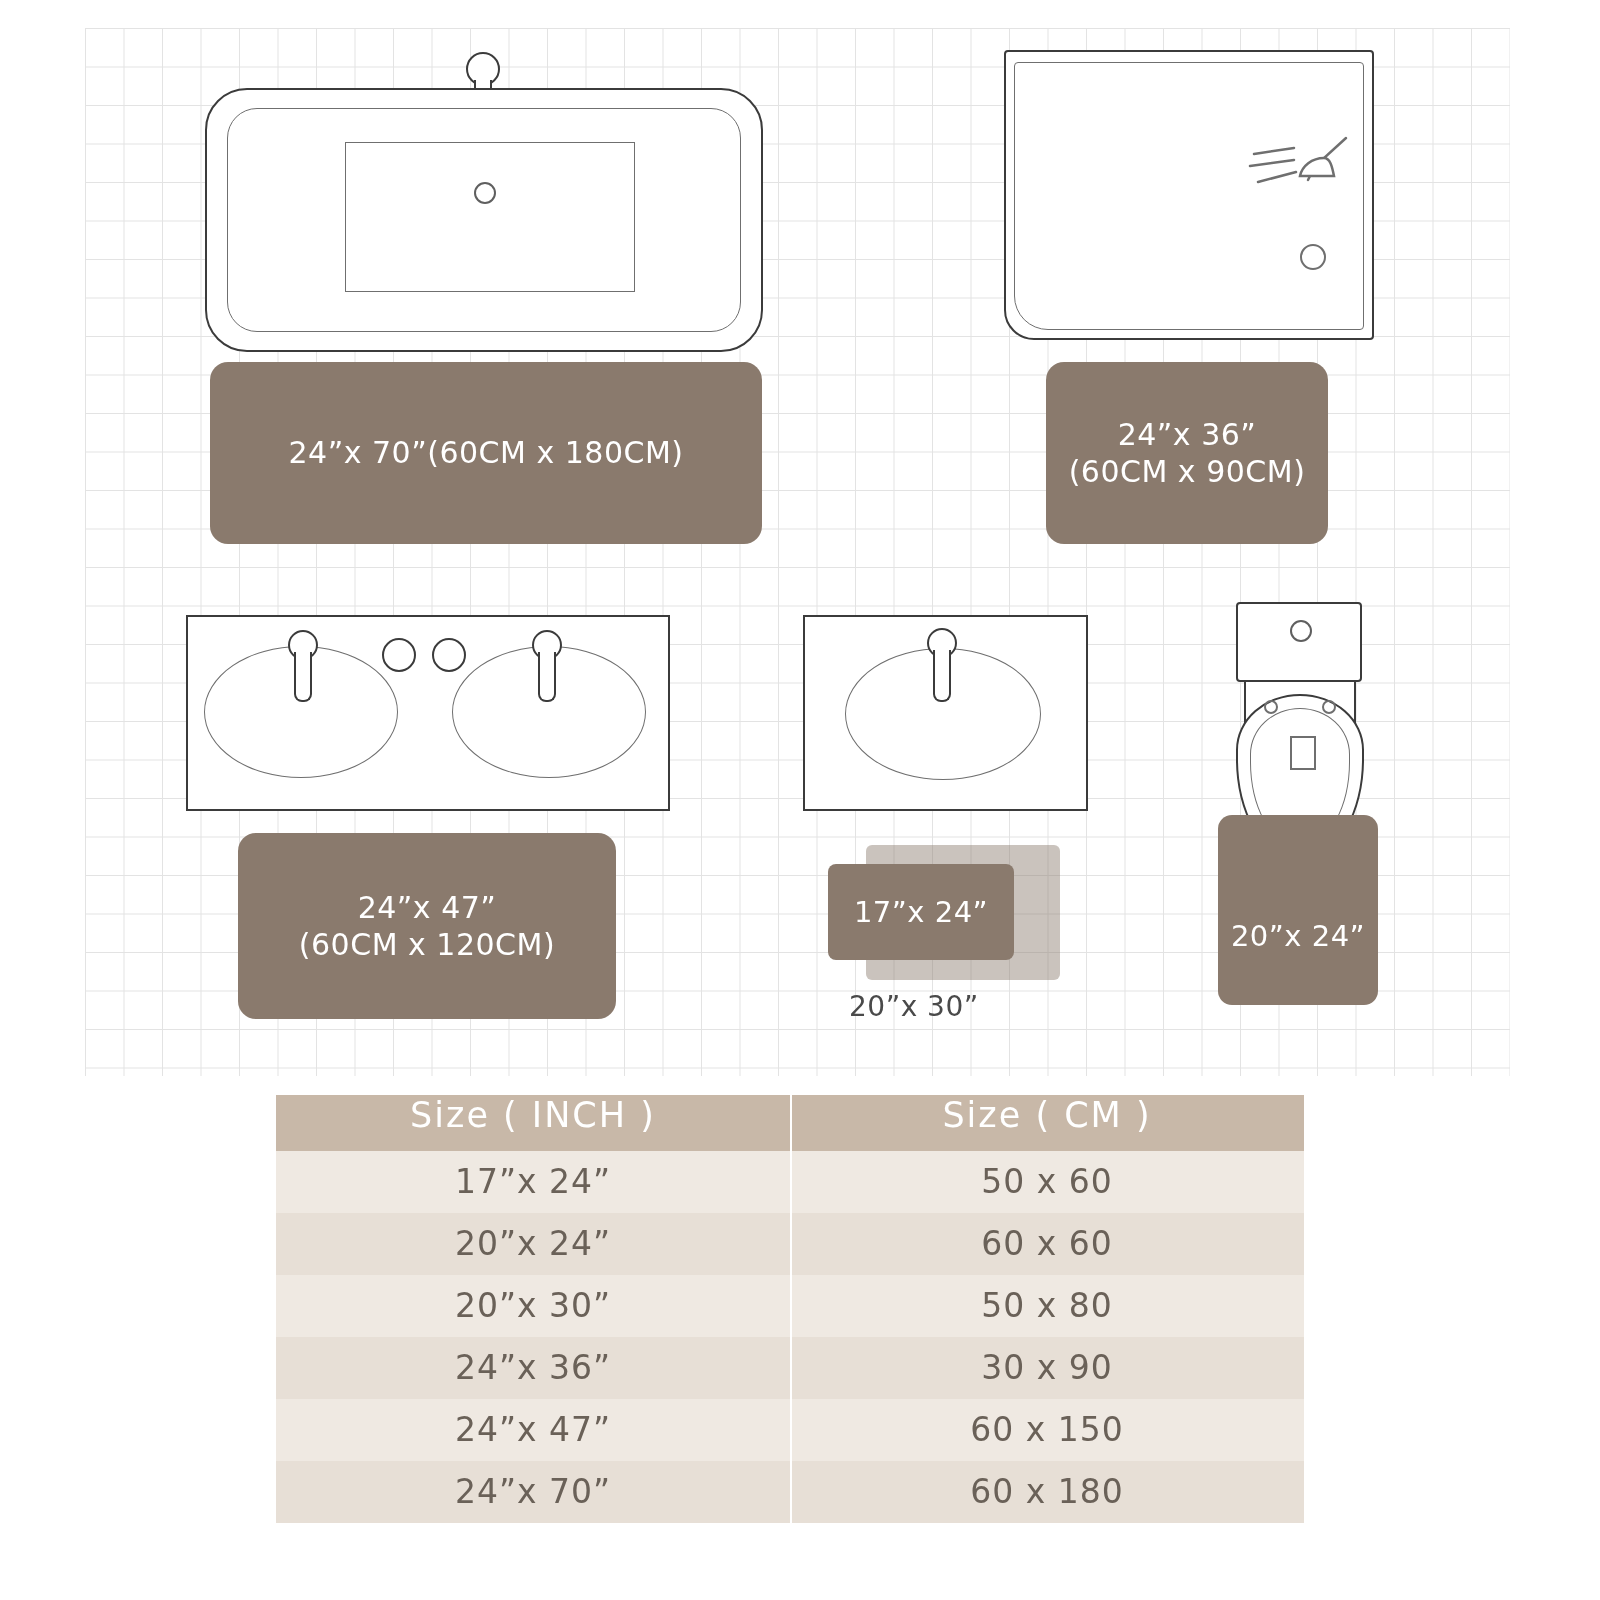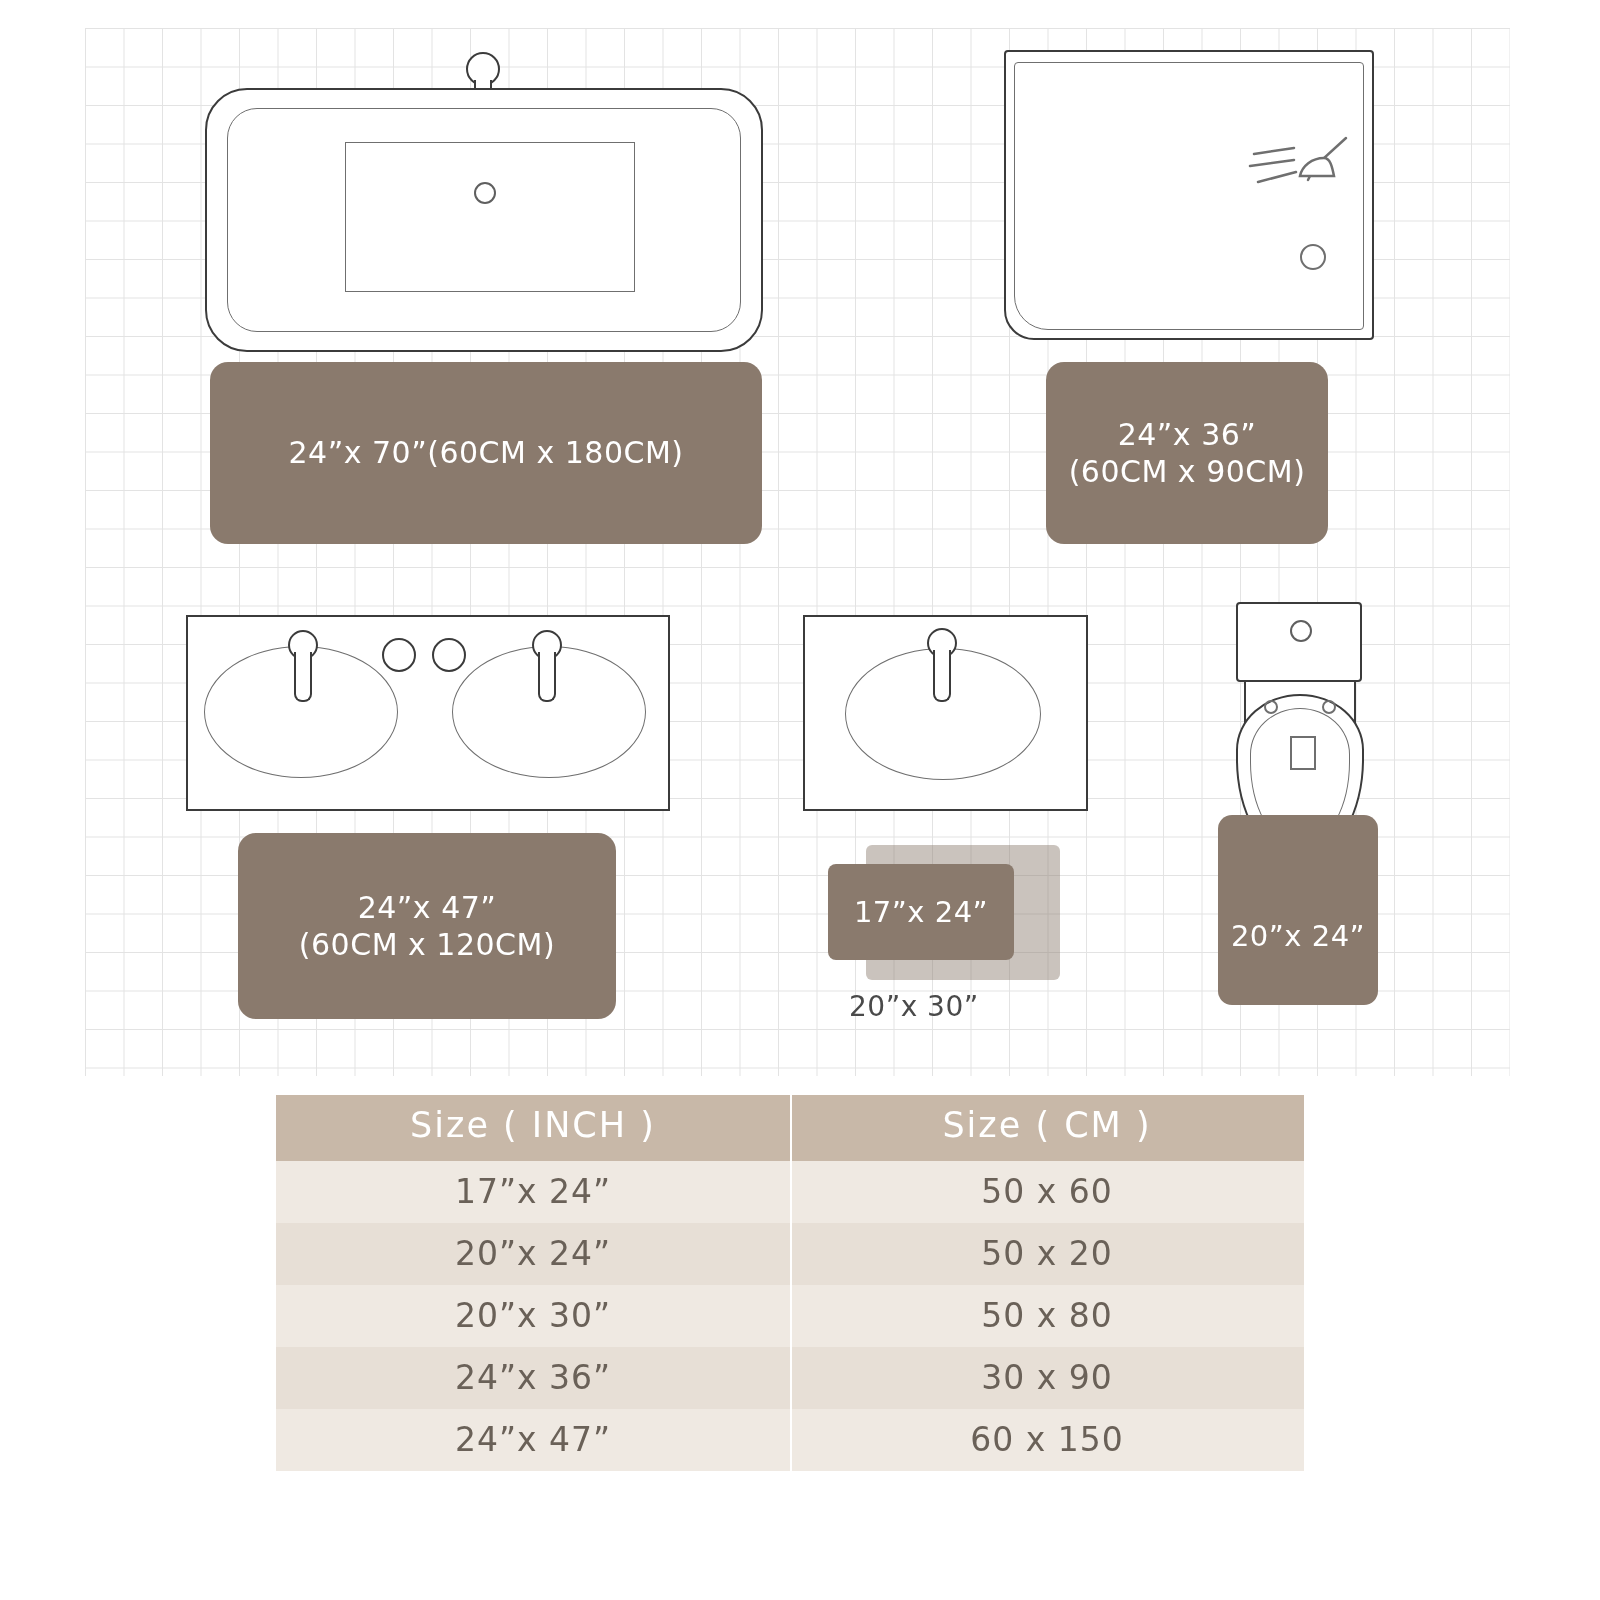--- a/index.html
+++ b/index.html
@@ -85,21 +85,21 @@
     width: 1028px;
     border-collapse: collapse;
     table-layout: fixed;
   }
   .size-table th {
     background: #c8b8a8;
     color: #ffffff;
     font-weight: normal;
     font-size: 35px;
     letter-spacing: 2px;
-    padding: 10px 0 16px 0;
+    padding: 0 0 16px 0;
     text-align: center;
   }
   .size-table td {
     color: #6a6158;
     font-size: 33px;
     letter-spacing: 1px;
     padding: 11px 0 12px 0;
     text-align: center;
   }
   .size-table tr.row-a td { background: #efe9e2; }
@@ -212,30 +212,34 @@
         <th class="col-sep">Size ( CM )</th>
       </tr>
     </thead>
     <tbody>
       <tr class="row-a">
         <td>17”x 24”</td>
         <td class="col-sep">50 x 60</td>
       </tr>
       <tr class="row-b">
         <td>20”x 24”</td>
-        <td class="col-sep">50 x 20</td>
+        <td class="col-sep">60 x 60</td>
       </tr>
       <tr class="row-a">
         <td>20”x 30”</td>
         <td class="col-sep">50 x 80</td>
       </tr>
       <tr class="row-b">
         <td>24”x 36”</td>
         <td class="col-sep">30 x 90</td>
       </tr>
       <tr class="row-a">
         <td>24”x 47”</td>
         <td class="col-sep">60 x 150</td>
       </tr>
+      <tr class="row-b">
+        <td>24”x 70”</td>
+        <td class="col-sep">60 x 180</td>
+      </tr>
     </tbody>
   </table>
 
 </div>
 
 </body></html>

